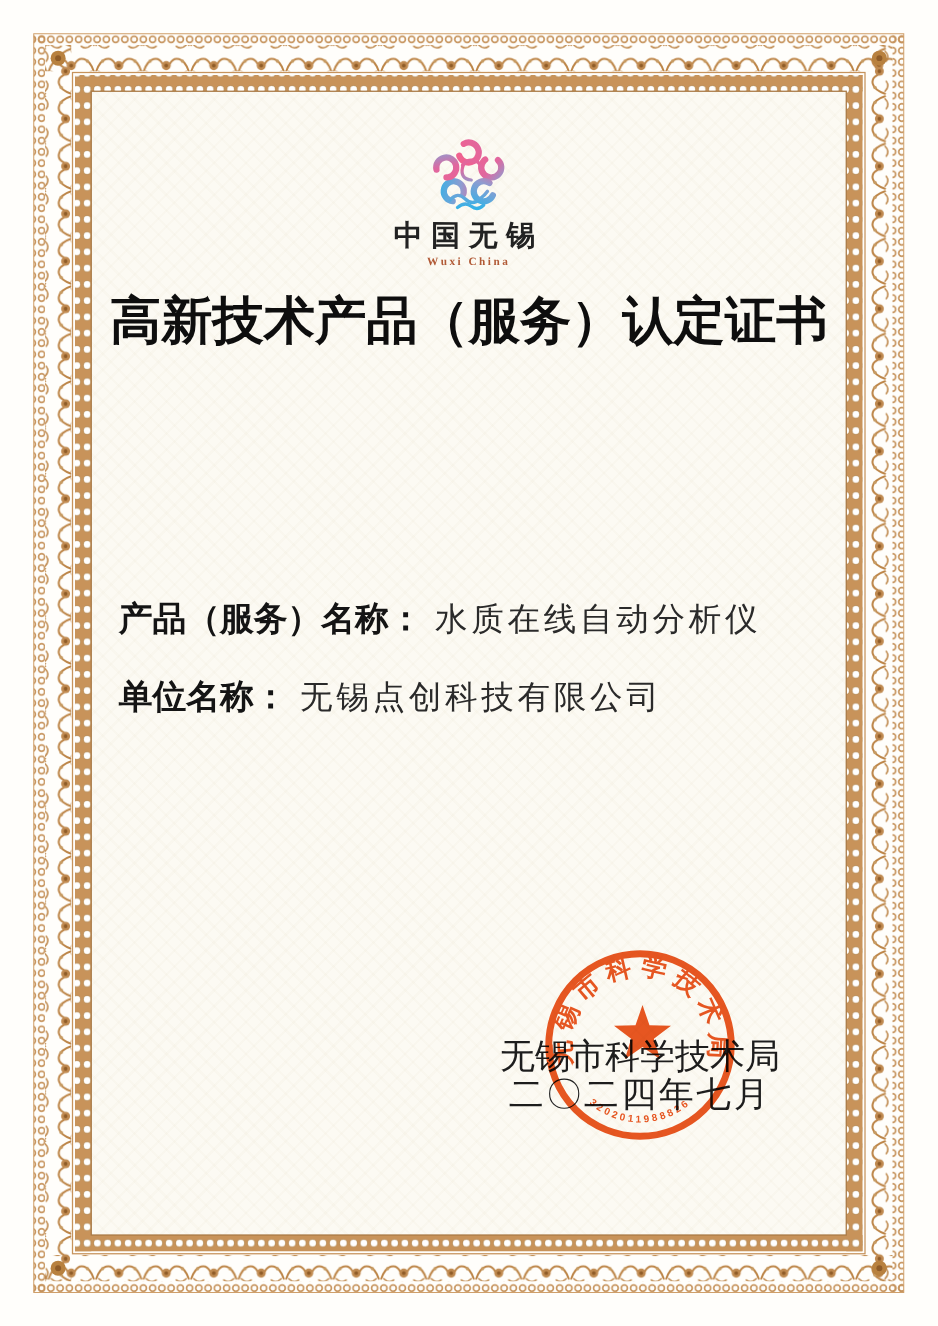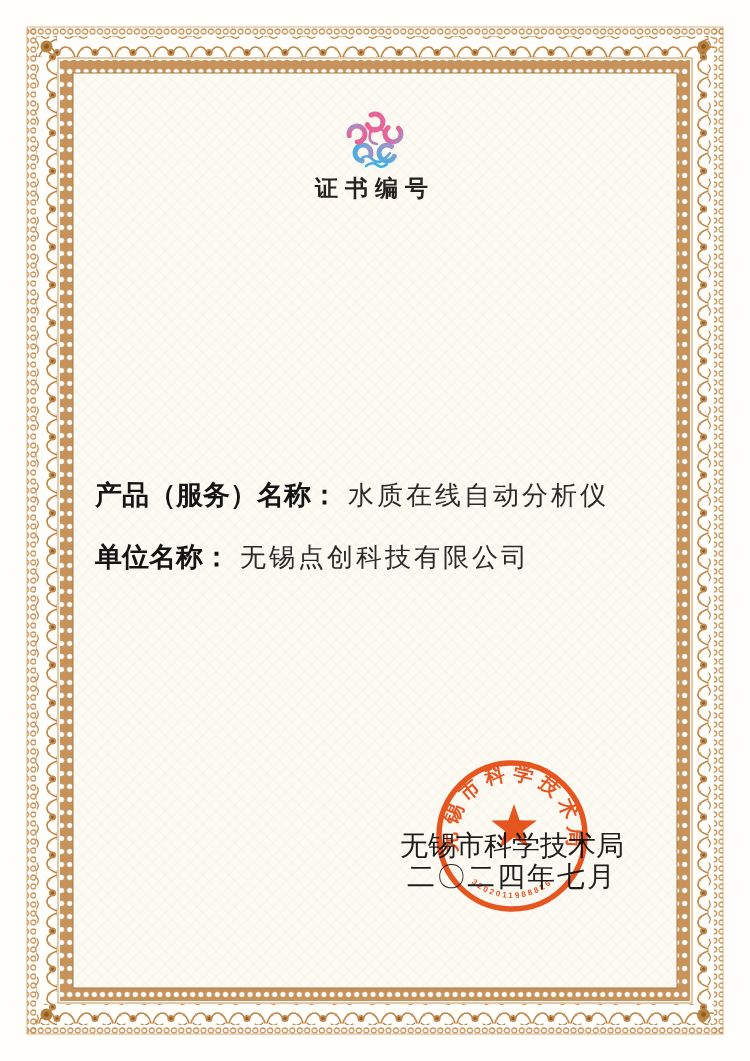--- a/index.html
+++ b/index.html
@@ -163,23 +163,25 @@
         <circle cx="23" cy="43" r="8" stroke-dasharray="39 12" transform="rotate(96 23 43)"></circle>
         <circle cx="17" cy="24" r="8" stroke-dasharray="39 12" transform="rotate(168 17 24)"></circle>
       </g>
       <g fill="none" stroke="url(#lg)" stroke-width="2.6" stroke-linecap="round">
         <path d="M37,34 q-9,-1 -7,-10 q2,-8 11,-5 q4,2 3,6"></path>
         <path d="M30,22 q4,-5 10,-3"></path>
         <path d="M20,50 q6,-7 12,-1 t12,0 q4,-3 6,-6"></path>
         <path d="M26,56 q6,-5 11,-1 t10,-1"></path>
       </g>
     </svg>
-    <div class="logo-cn">证书编号</div>
-  </div>
-
+    <div class="logo-cn">中国无锡</div>
+    <div class="logo-en">Wuxi China</div>
+  </div>
+
+  <h1 class="title">高新技术产品（服务）认定证书</h1>
 
   <div class="field field-1">
     <span class="label">产品（服务）名称：</span><span class="value">水质在线自动分析仪</span>
   </div>
   <div class="field field-2">
     <span class="label">单位名称：</span><span class="value">无锡点创科技有限公司</span>
   </div>
 
   <div class="issue-block">
     <div class="issuer">无锡市科学技术局</div>

